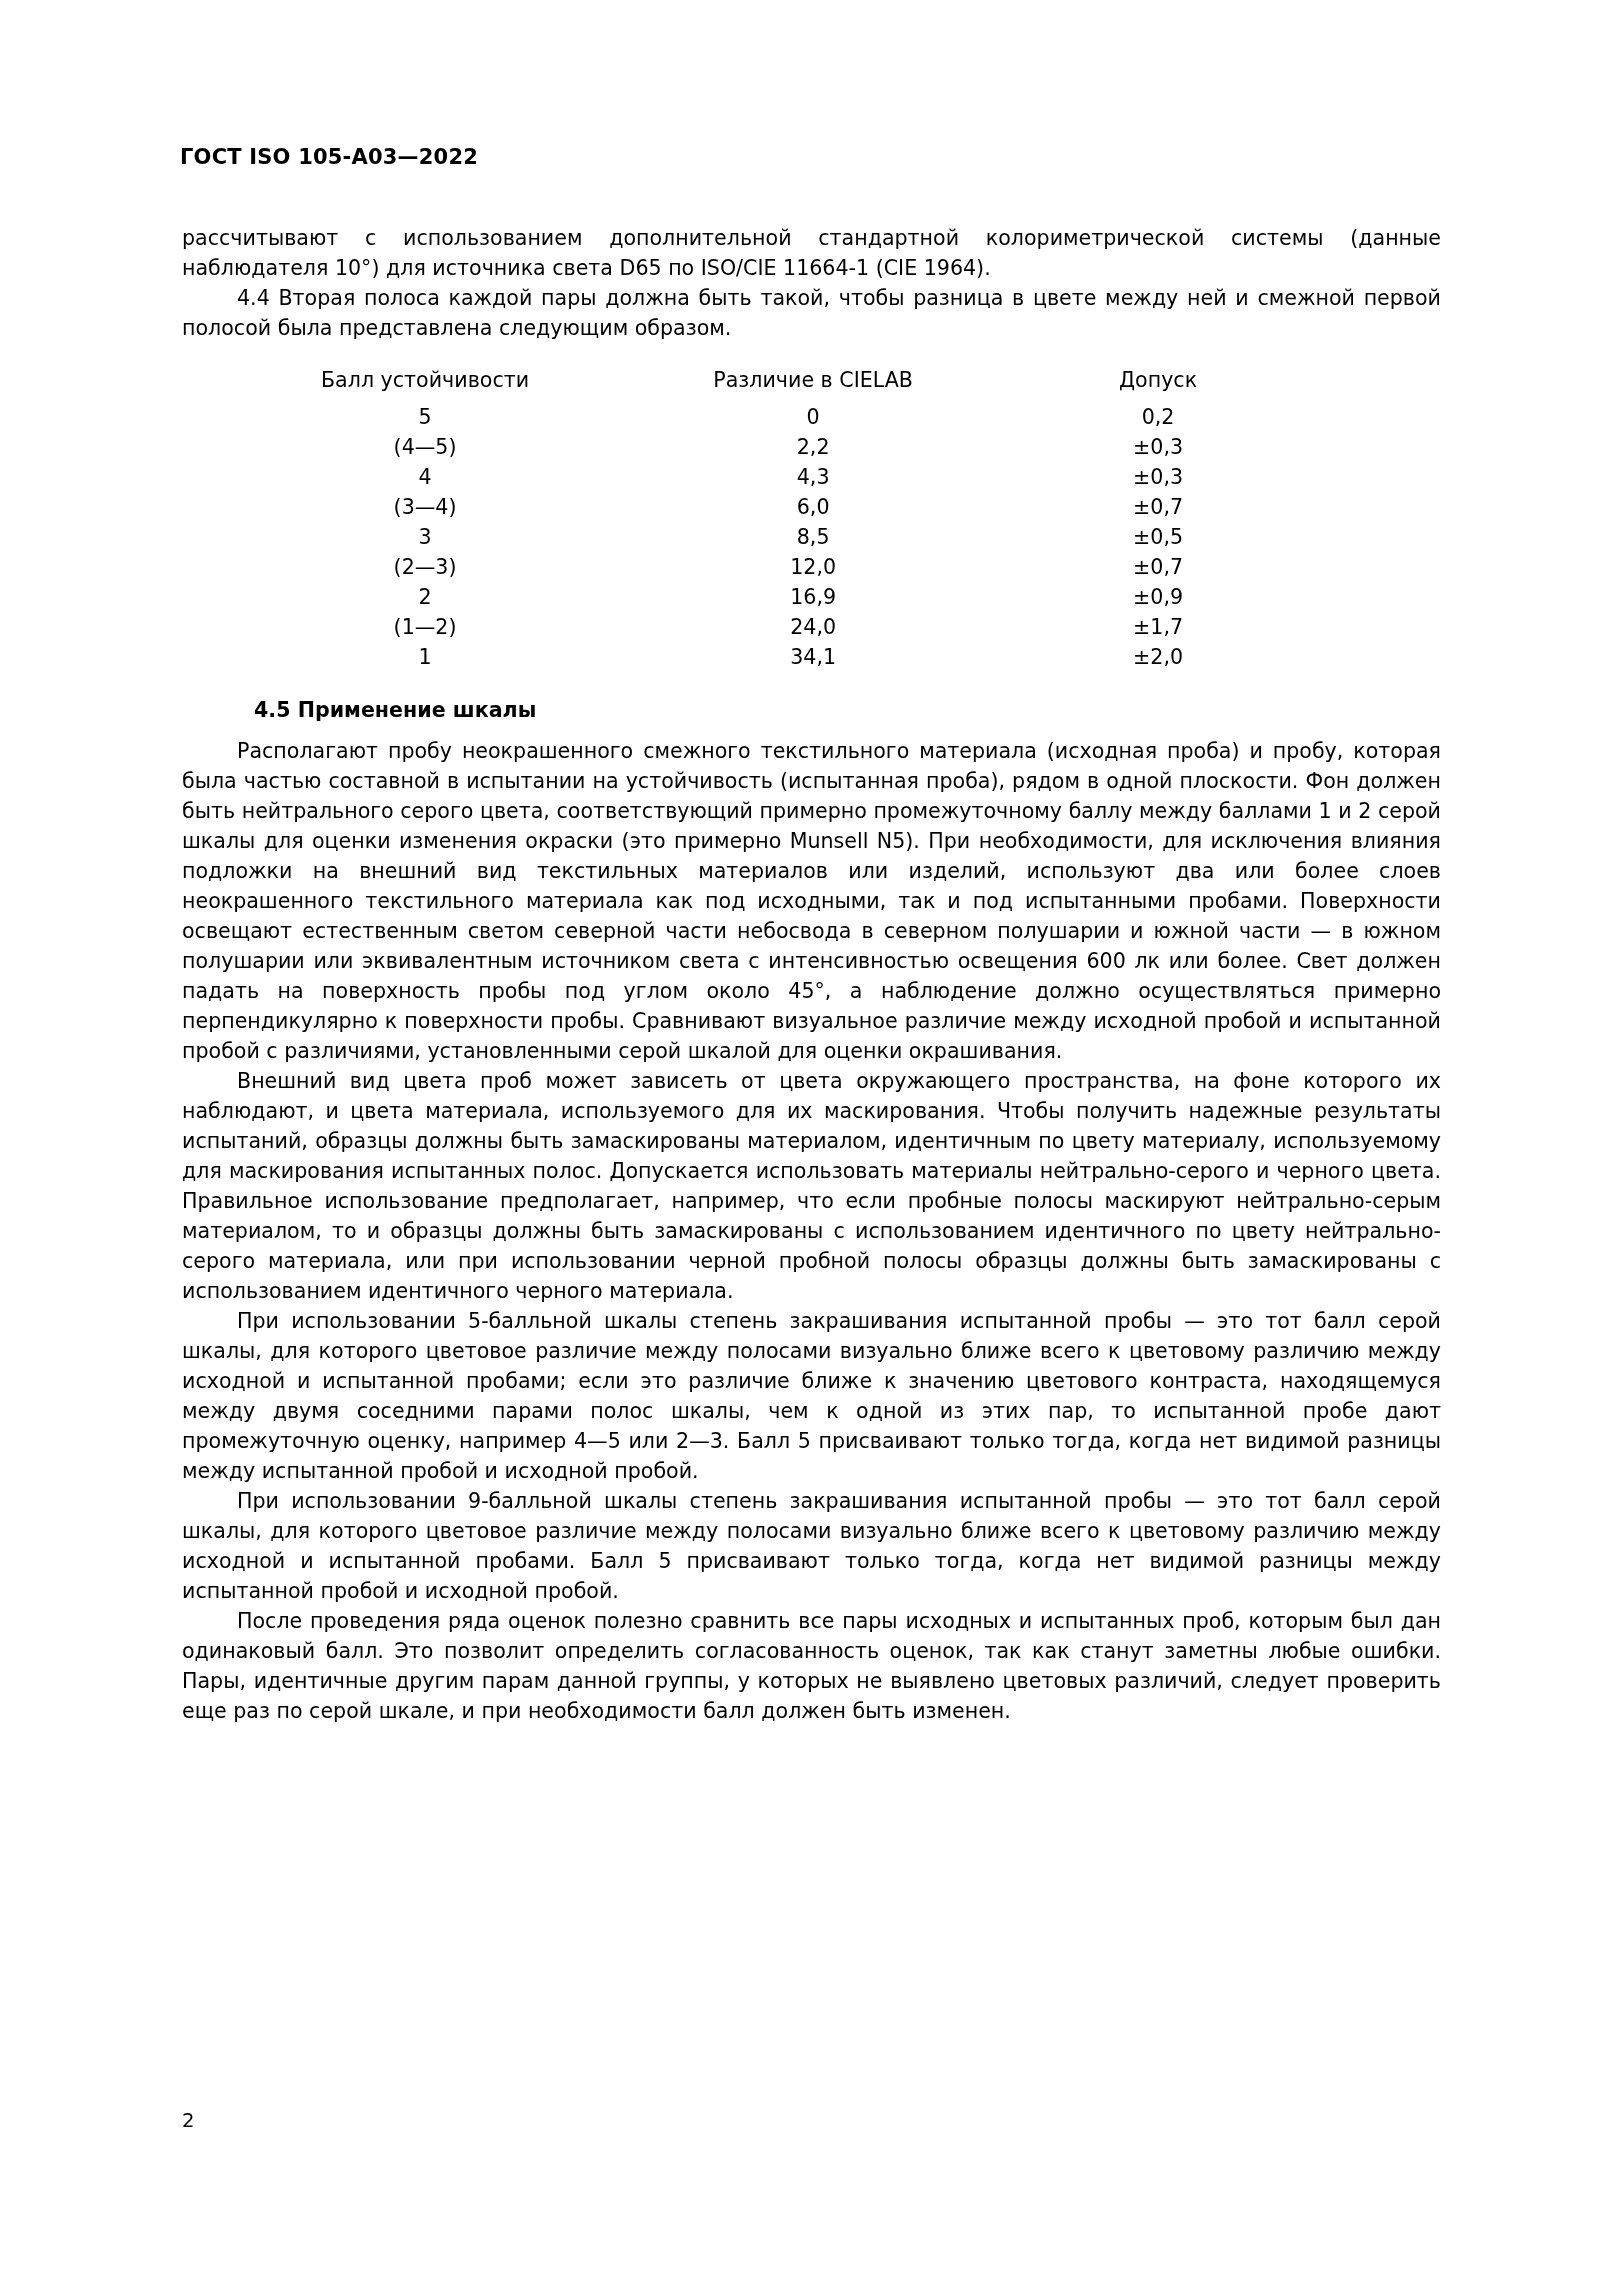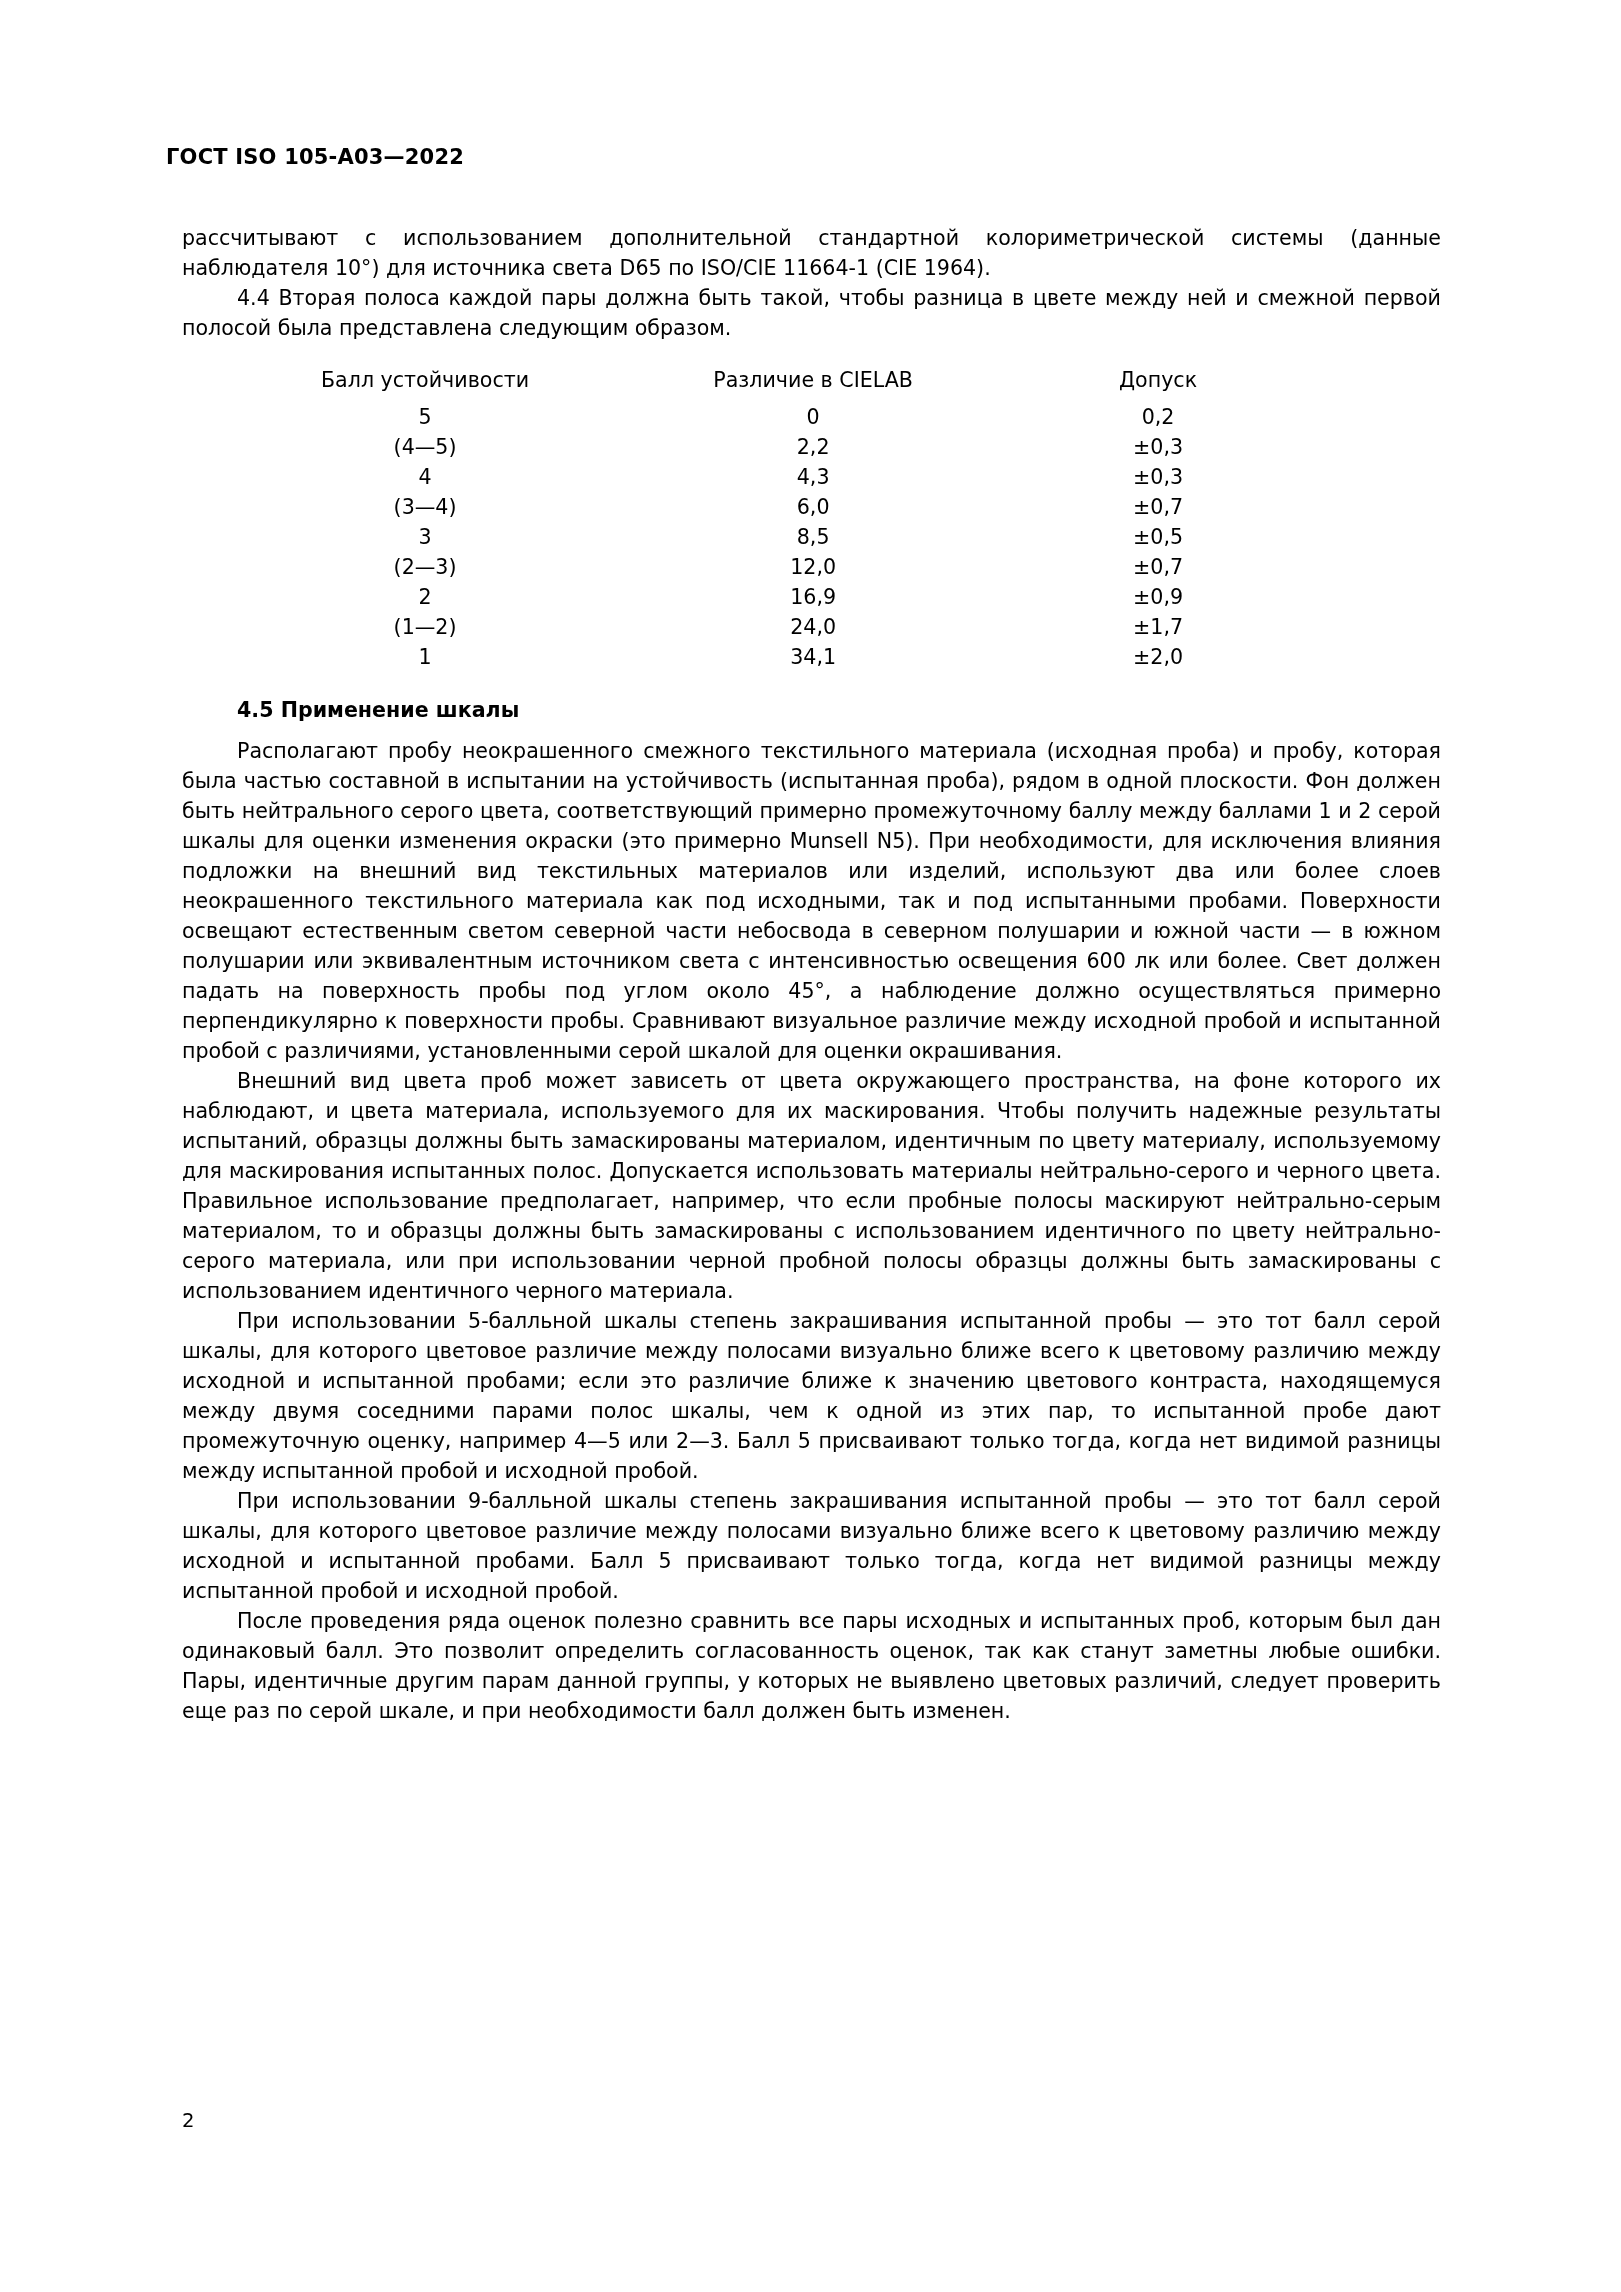--- a/index.html
+++ b/index.html
@@ -16,21 +16,21 @@
   }
   .page {
     position: absolute;
     left: 0; top: 0;
     width: 1621px;
     height: 2293px;
     box-sizing: border-box;
   }
   .header {
     position: absolute;
-    left: 166px;
+    left: 180px;
     top: 145px;
     font-size: 21px;
     font-weight: bold;
     letter-spacing: 0.2px;
   }
   .content {
     position: absolute;
     left: 182px;
     top: 223px;
     width: 1259px;
@@ -62,21 +62,21 @@
   }
   .table tr.head td {
     padding-bottom: 7.8px;
   }
   .col-a { width: 36%; }
   .col-b { width: 36%; }
   .col-c { width: 28%; }
   .section-title {
     margin-top: 25.5px;
     margin-bottom: 13.7px;
-    margin-left: 55px;
+    margin-left: 72px;
     font-size: 20.6px;
     font-weight: bold;
   }
   .para-block p {
     margin-bottom: 0;
   }
   .pagenum {
     position: absolute;
     left: 182px;
     top: 2109px;

